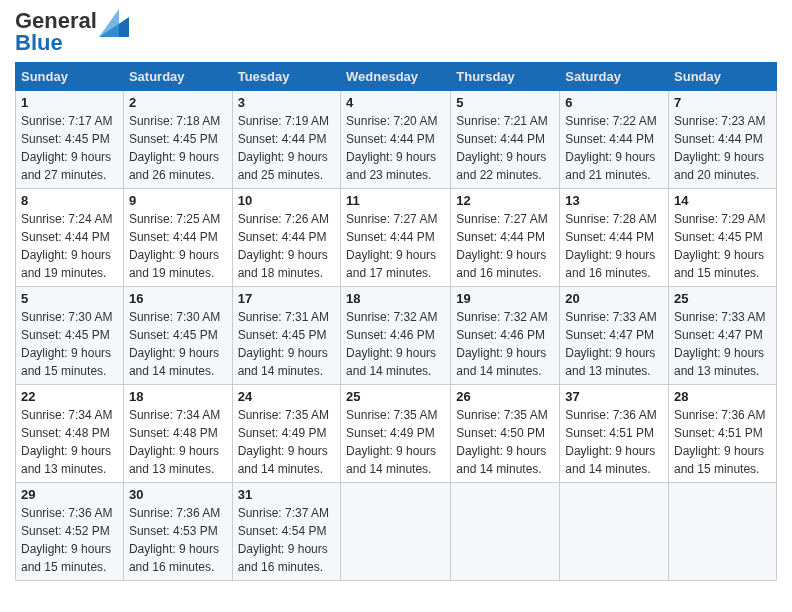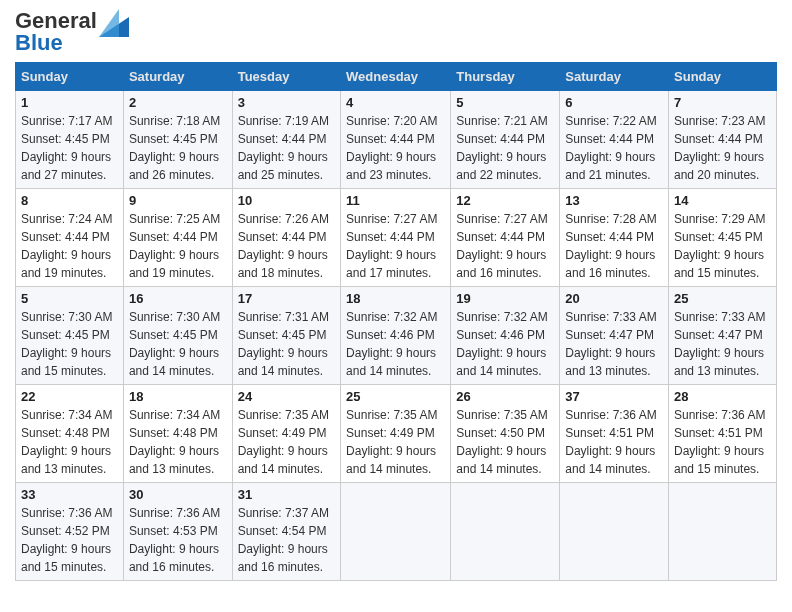--- a/index.html
+++ b/index.html
@@ -236,21 +236,21 @@
         <span class="day-num">37</span>
         <span class="day-info">Sunrise: 7:36 AM<br>Sunset: 4:51 PM<br>Daylight: 9 hours<br>and 14 minutes.</span>
       </td>
         <td>
         <span class="day-num">28</span>
         <span class="day-info">Sunrise: 7:36 AM<br>Sunset: 4:51 PM<br>Daylight: 9 hours<br>and 15 minutes.</span>
       </td>
       </tr>
       <tr>
         <td>
-        <span class="day-num">33</span>
+        <span class="day-num">29</span>
         <span class="day-info">Sunrise: 7:36 AM<br>Sunset: 4:52 PM<br>Daylight: 9 hours<br>and 15 minutes.</span>
       </td>
         <td>
         <span class="day-num">30</span>
         <span class="day-info">Sunrise: 7:36 AM<br>Sunset: 4:53 PM<br>Daylight: 9 hours<br>and 16 minutes.</span>
       </td>
         <td>
         <span class="day-num">31</span>
         <span class="day-info">Sunrise: 7:37 AM<br>Sunset: 4:54 PM<br>Daylight: 9 hours<br>and 16 minutes.</span>
       </td>

